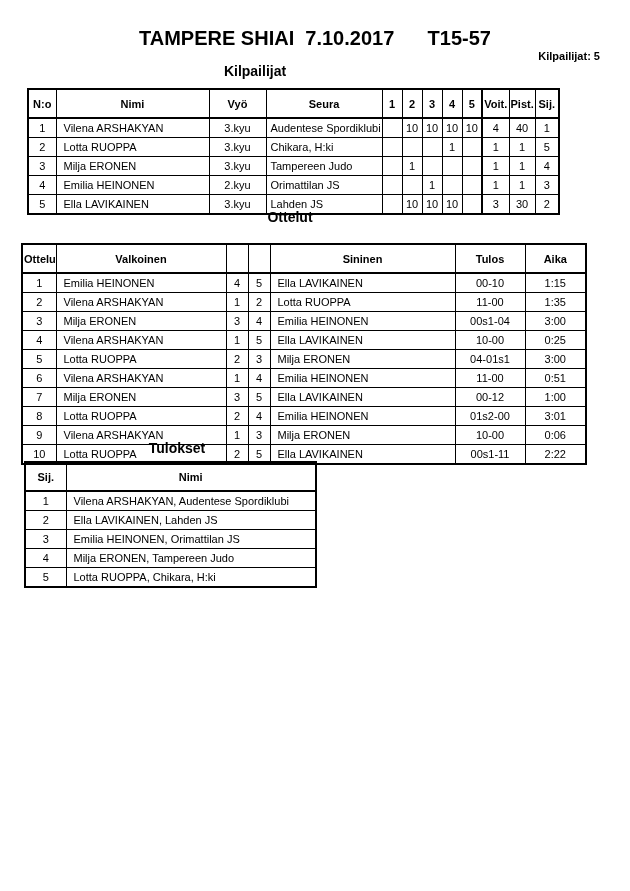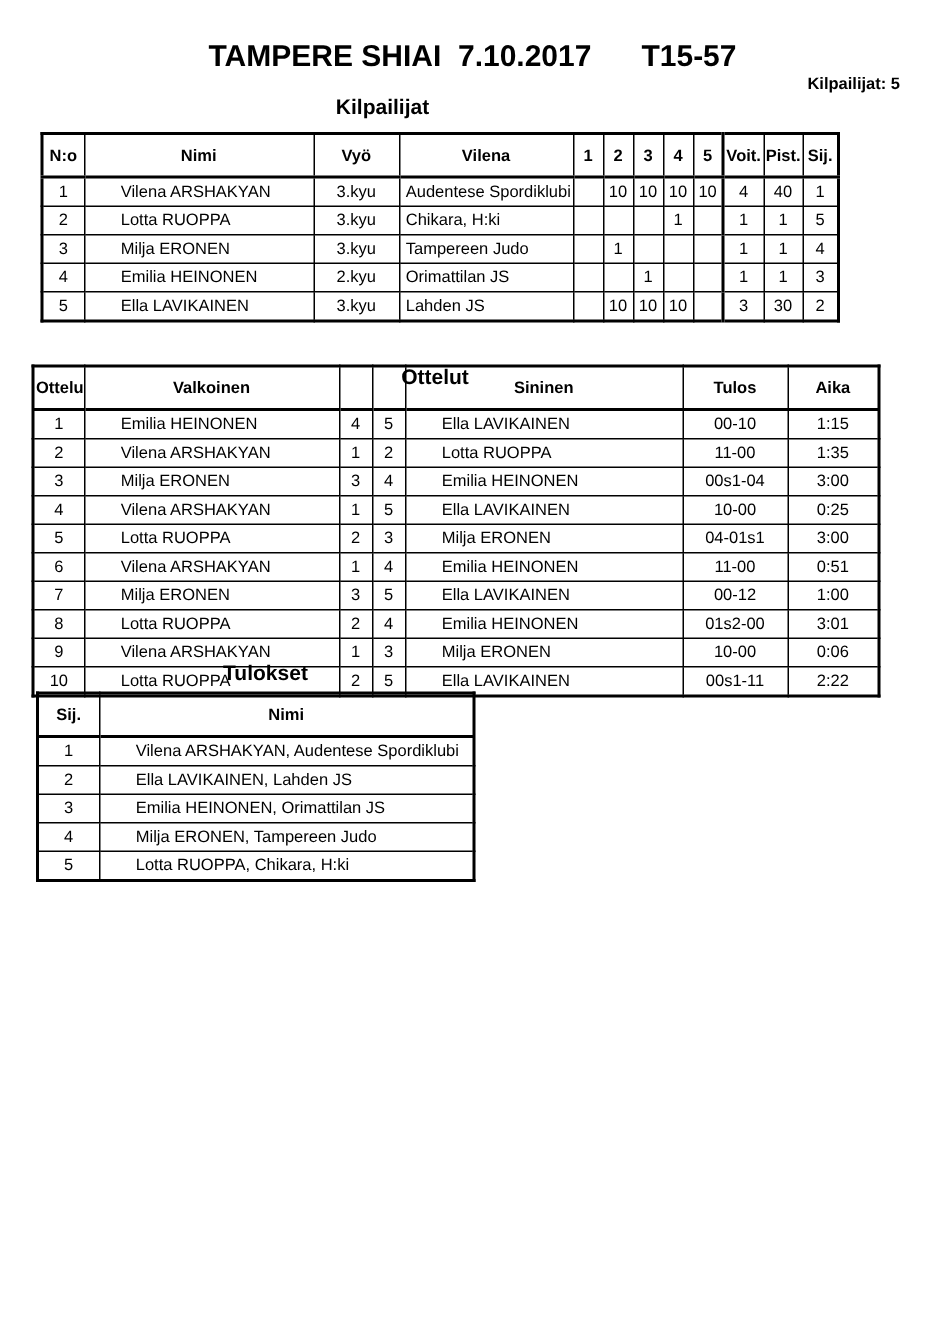--- a/index.html
+++ b/index.html
@@ -12,38 +12,38 @@
     font-size:20px; font-weight:bold; white-space:pre;
   }
   .participants-note {
     position:absolute; top:50px; right:30px;
     font-size:11px; font-weight:bold;text-align:center;
   }
   .section-heading {
     position:absolute; font-size:14px; font-weight:bold; text-align:center;
   }
   #h-kilpailijat { top:63px; left:0; width:510px; }
-  #h-ottelut     { top:209px; left:0; width:580px;margin-top:34px; }
+  #h-ottelut     { top:209px; left:0; width:580px; }
   #h-tulokset    { top:440px; left:0; width:354px; }
 
   table {
     position:absolute; border-collapse:collapse; table-layout:fixed;
     border:2px solid #000;
   }
   #competitors-table { top:88px;  left:27px; width:531px; }
   #matches-table     { top:243px; left:21px; width:564px; }
   #results-table     { top:461px; left:24px; width:291px; }
 
   th, td {
     border:1px solid #000; font-size:11px; height:18px;
     padding:0 3px; overflow:hidden; white-space:nowrap; vertical-align:middle;
   }
   th { font-weight:bold; height:19px; border-bottom:2px solid #000; padding:4px 1px; }
   .c { text-align:center; }
-  .l { text-align:left; padding-left:24px; }
+  .l { text-align:left; padding-left:7px; }
   .thick-left { border-left:2px solid #000; }
   td.club { padding-left:4px; }
 </style>
 </head>
 <body>
 
 <div class="page-title">TAMPERE SHIAI  7.10.2017      T15-57</div>
 <div class="participants-note">Kilpailijat: 5</div>
 
 <div id="h-kilpailijat" class="section-heading">Kilpailijat</div>
@@ -61,21 +61,21 @@
       <col style="width:20px">
     <col style="width:27px">
       <col style="width:26px">
       <col style="width:24px">
   </colgroup>
   <thead>
     <tr>
       <th class="c">N:o</th>
       <th class="c">Nimi</th>
       <th class="c">Vyö</th>
-      <th class="c">Vilena</th>
+      <th class="c">Seura</th>
       <th class="c">1</th>
       <th class="c">2</th>
       <th class="c">3</th>
       <th class="c">4</th>
       <th class="c">5</th>
       <th class="c thick-left">Voit.</th>
       <th class="c">Pist.</th>
       <th class="c">Sij.</th>
     </tr>
   </thead>

